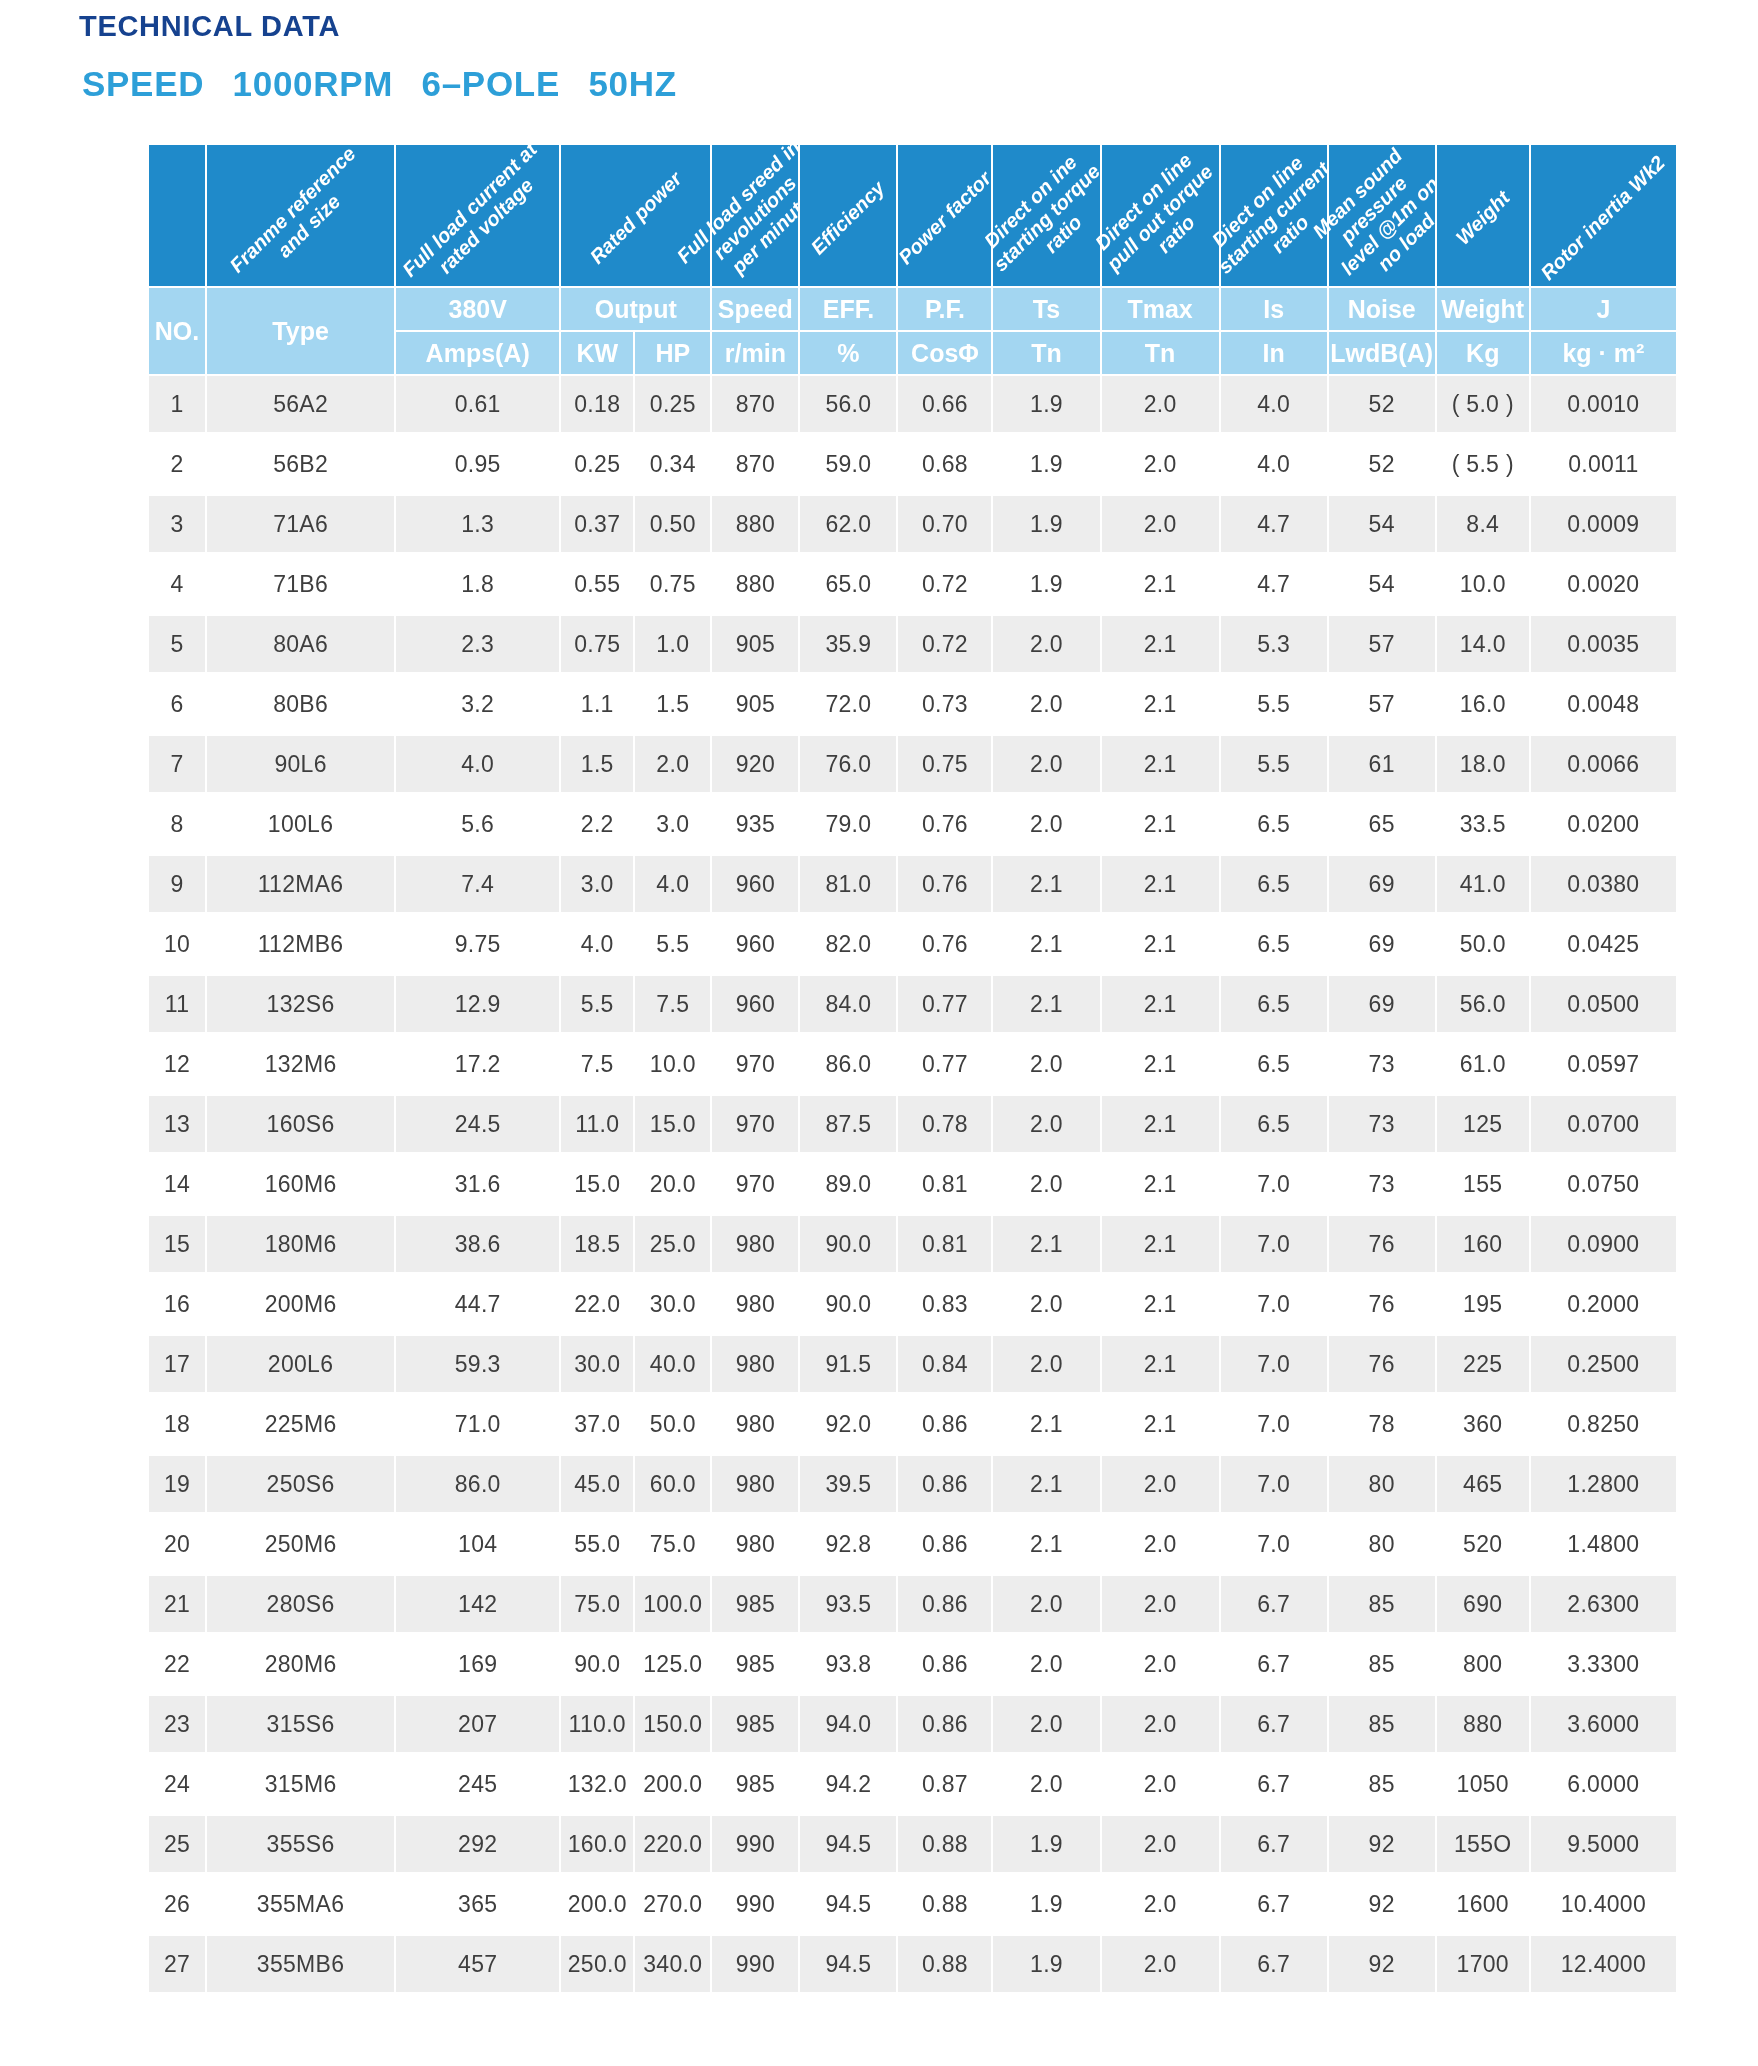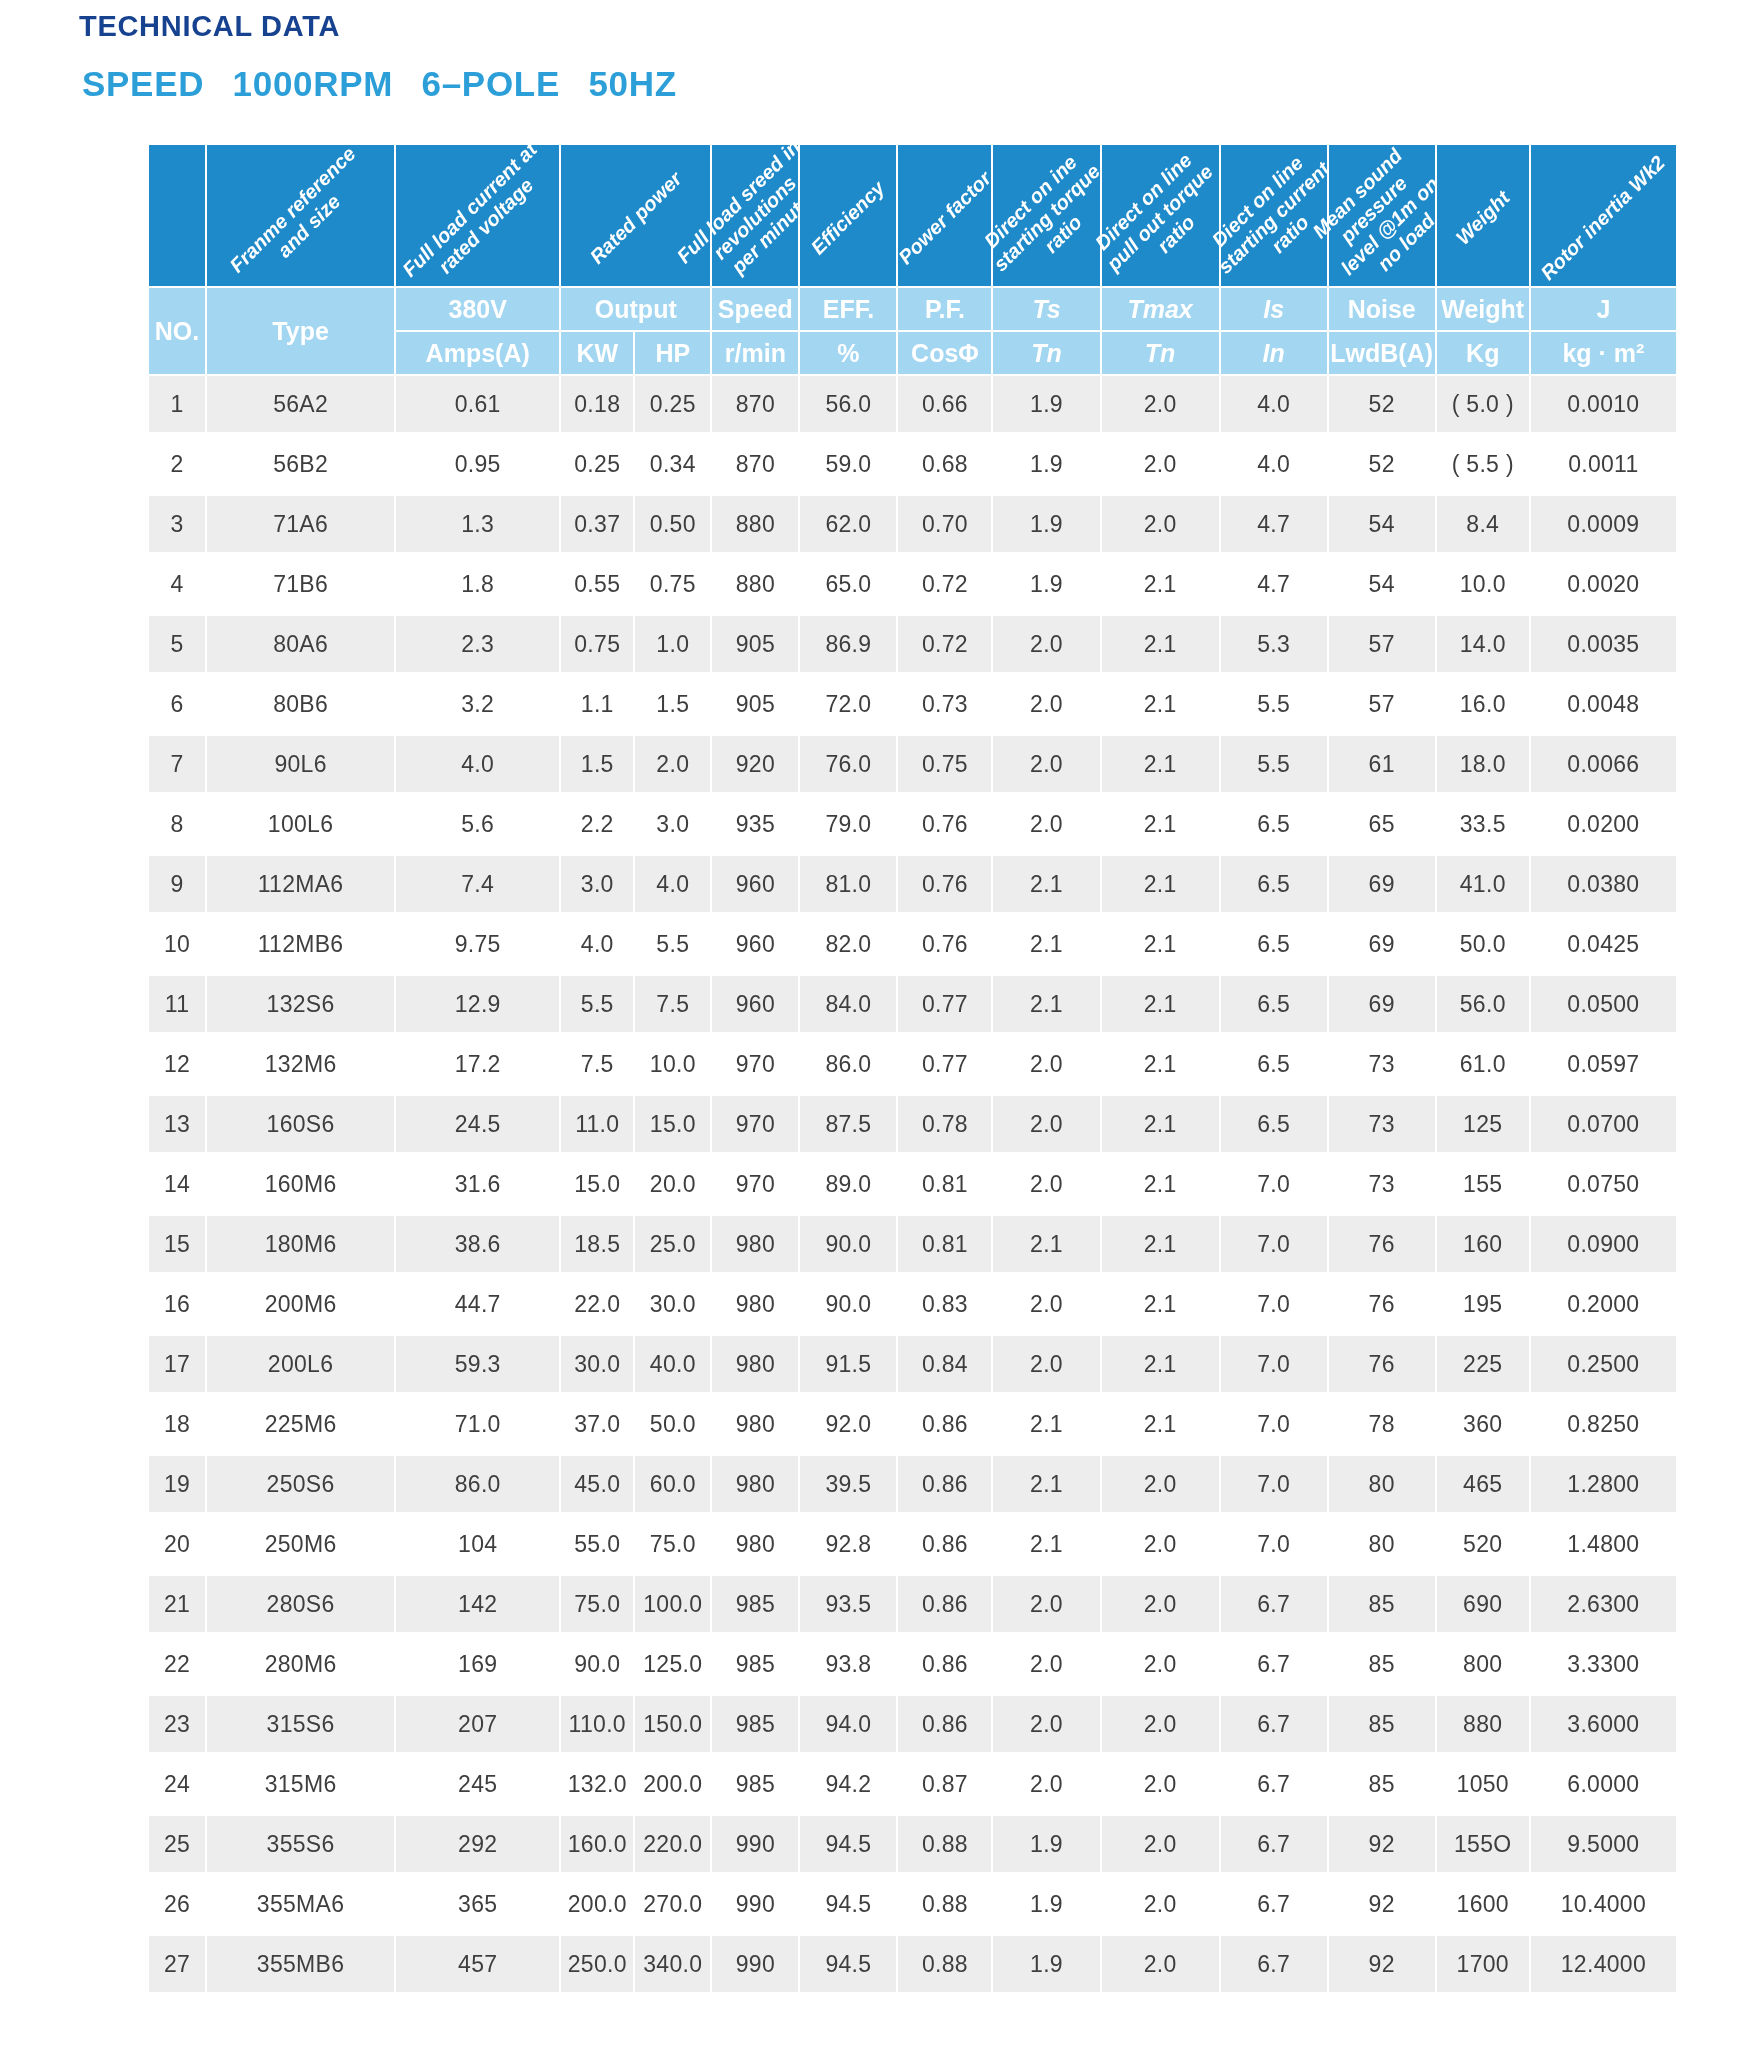--- a/index.html
+++ b/index.html
@@ -36,21 +36,21 @@
   }
   
   tr.h1 th,tr.h2 th{
     background:#a3d6f1;color:#fff;font-weight:bold;font-size:25px;
     border-left:2.1px solid #fff;padding:0;text-align:center;vertical-align:middle;
   }
   tr.h1 th{height:42px;border-bottom:2.8px solid #fff;}
   tr.h2 th{height:42px;border-bottom:2.8px solid #fff;}
   tr.h1 th:first-child{border-left:none;margin-top:24px;}
   th.corner{font-size:28px;}
-  th.sm{font-size:21.7px;font-style:italic;}
+  th.sm{font-size:21.7px;}
   
   tbody td{
     height:56px;border-left:2.1px solid #fff;border-bottom:4.2px solid #fff;
     text-align:center;vertical-align:middle;
     font-size:23px;color:#3e3e3e;padding:0;letter-spacing:0.3px;
   }
   tbody td:first-child{border-left:none;}
   tr.odd td{background:#ededed;}
   tr.even td{background:#ffffff;}
 </style>
@@ -249,21 +249,21 @@
         <td>10.0</td>
         <td>0.0020</td>
       </tr>
       <tr class="odd">
         <td>5</td>
         <td>80A6</td>
         <td>2.3</td>
         <td>0.75</td>
         <td>1.0</td>
         <td>905</td>
-        <td>86.9</td>
+        <td>35.9</td>
         <td>0.72</td>
         <td>2.0</td>
         <td>2.1</td>
         <td>5.3</td>
         <td>57</td>
         <td>14.0</td>
         <td>0.0035</td>
       </tr>
       <tr class="even">
         <td>6</td>

